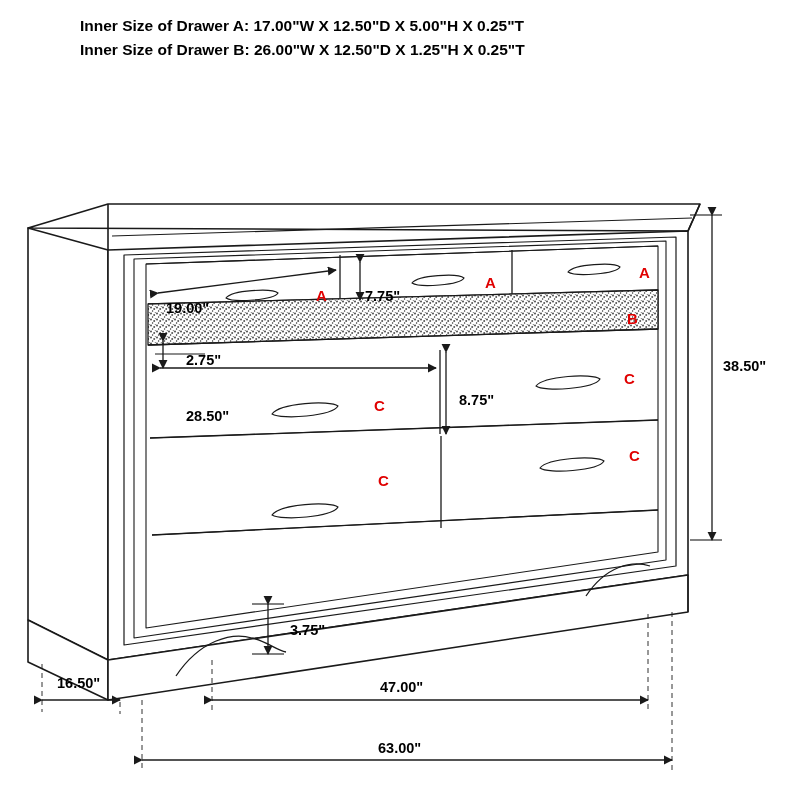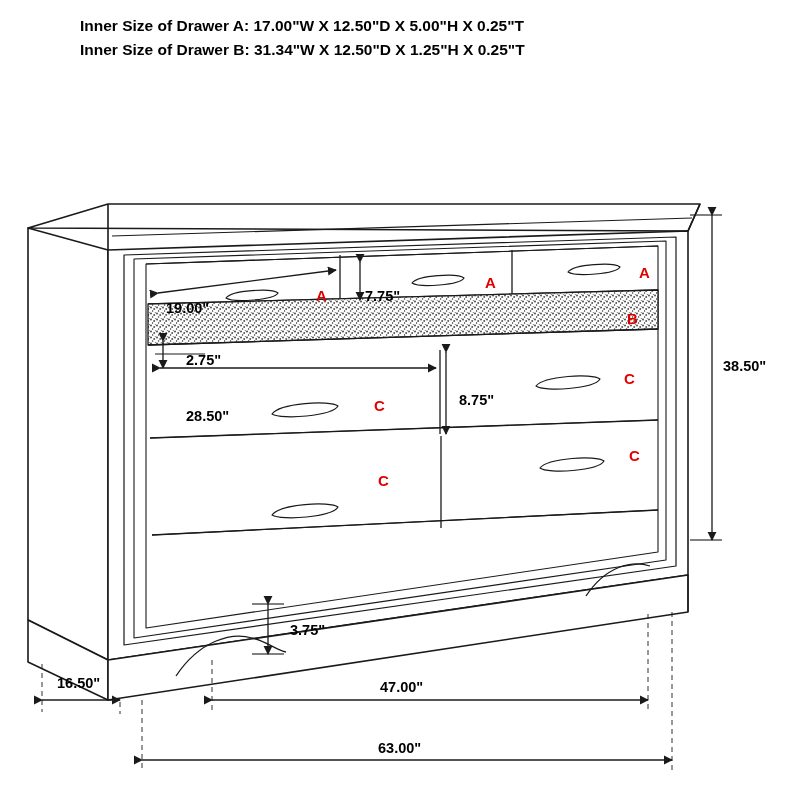--- a/index.html
+++ b/index.html
@@ -54,21 +54,21 @@
     white-space: nowrap;
   }
 </style>
 </head>
 <body>
 
 <div id="stage">
 
   <div class="spec-block">
     <div class="spec-line">Inner Size of Drawer A: 17.00"W X 12.50"D X 5.00"H X 0.25"T</div>
-    <div class="spec-line">Inner Size of Drawer B: 31.34"W X 12.50"D X 1.25"H X 0.25"T</div>
+    <div class="spec-line">Inner Size of Drawer B: 26.00"W X 12.50"D X 1.25"H X 0.25"T</div>
   </div>
 
   <svg class="diagram" viewBox="0 0 800 800">
     <defs>
       <pattern id="glitter" width="6" height="6" patternUnits="userSpaceOnUse">
         <rect width="6" height="6" fill="#ffffff"></rect>
         <circle cx="1" cy="1.5" r="0.9" fill="#3c3c3c"></circle>
         <circle cx="4.2" cy="3.1" r="1.0" fill="#555555"></circle>
         <circle cx="2.6" cy="5.0" r="0.7" fill="#2b2b2b"></circle>
         <circle cx="5.3" cy="0.6" r="0.6" fill="#6a6a6a"></circle>

